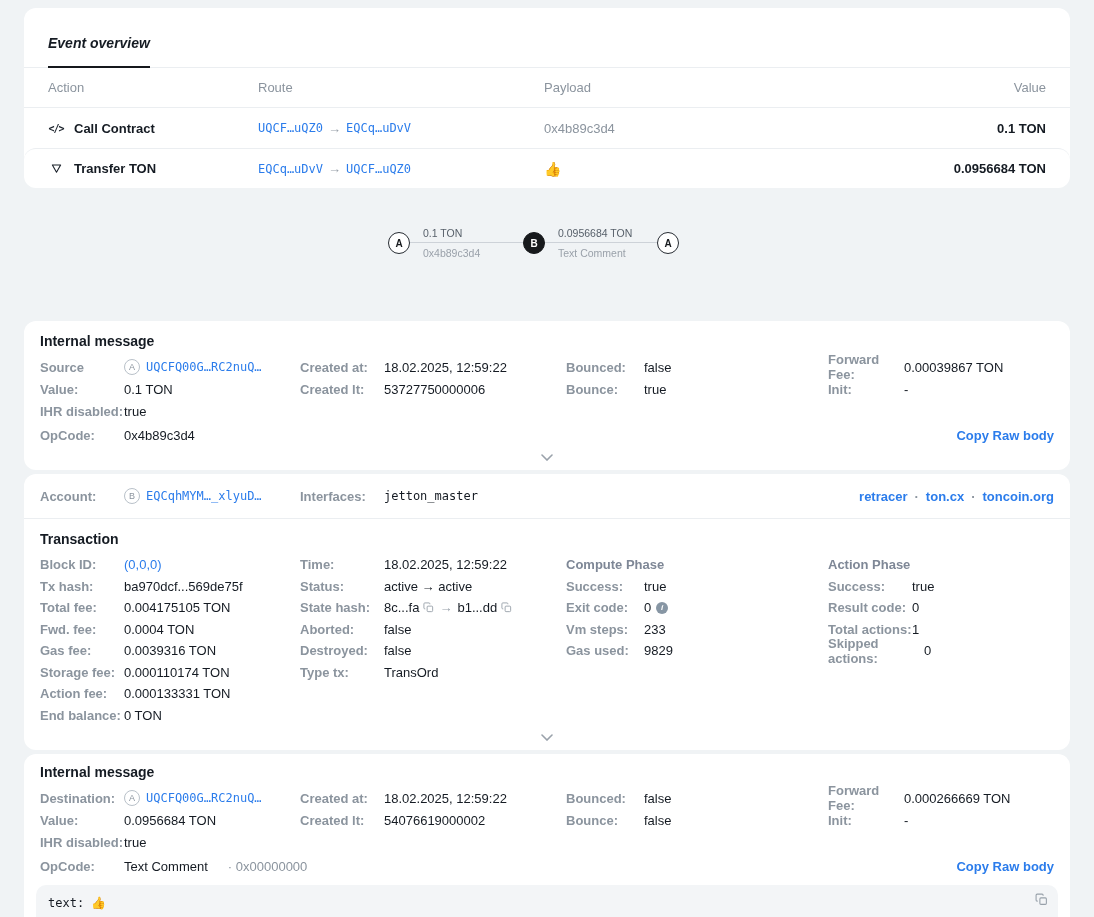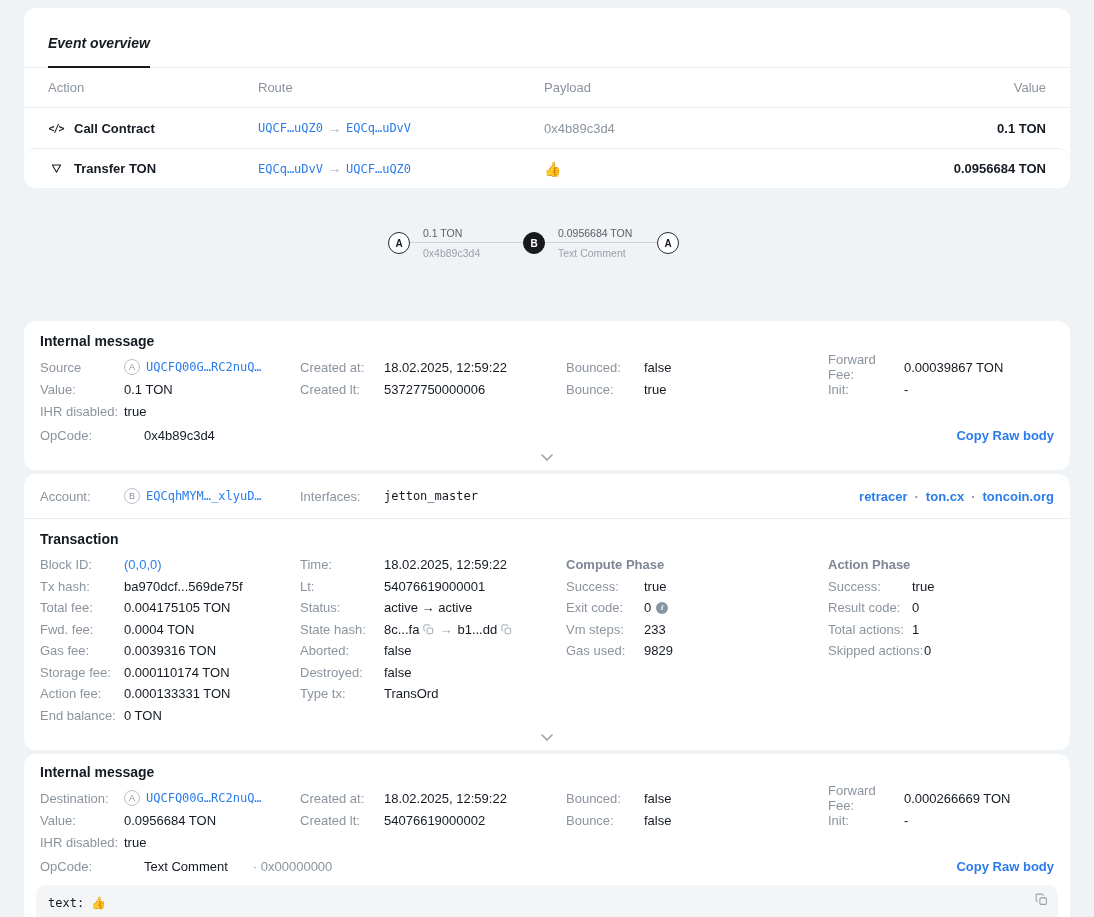--- a/index.html
+++ b/index.html
@@ -12,21 +12,21 @@
   *{box-sizing:border-box;}
   body{
     margin:0; width:1094px; height:917px; overflow:hidden; position:relative;
     background:var(--page); color:var(--text);
     font-family:"Liberation Sans", sans-serif; font-size:13px;
   }
   .card{background:#fff; border-radius:12px; margin:0 24px;}
   a{text-decoration:none;}
   .link{color:var(--link); cursor:pointer;}
   .mono{font-family:"DejaVu Sans Mono", monospace; font-size:12px;}
-  .lbl{color:var(--label); flex-shrink:0;}
+  .lbl{color:var(--label); flex-shrink:0;font-weight:bold;}
   .val{color:var(--text);}
   .gray{color:var(--label);}
   .arrow{color:#9aa2ab; padding:0 5px;}
 
   
   #card-event{margin-top:8px;}
   .tabs{display:flex; padding:0 24px; border-bottom:1px solid var(--divider); height:60px;}
   .tab{align-self:flex-end; padding-bottom:15px; margin-bottom:-1px; border-bottom:2px solid #15181c;
        font-size:14px; font-weight:700; cursor:pointer;font-style:italic;}
   .tgrid{display:grid; grid-template-columns:210px 286px 1fr 170px; align-items:center; padding:0 24px;}
@@ -53,21 +53,21 @@
   .gedge.e1{width:113px;} .gedge.e2{width:112px;}
 
   
   .msg-card{margin-top:56px; padding:12px 16px 2px;}
   #card-msg-out{margin-top:4px; padding:10px 16px 12px;}
   .card-title{font-size:14px; font-weight:700; margin-bottom:7px;}
   .cols{display:flex;}
   .col1{width:260px;} .col2{width:266px;} .col3{width:262px;} .col4{flex:1;}
   .kv{display:flex; align-items:center; height:22px;}
   .col1 .lbl{width:84px;} .col2 .lbl{width:84px;} .col3 .lbl{width:78px;} .col4 .lbl{width:76px;}
-  .kv.op{margin-top:2px;gap:20px;}
+  .kv.op{margin-top:2px;}
   .addr-wrap{display:inline-flex; align-items:center; gap:6px;}
   .badge{width:16px; height:16px; border:1px solid #b9c1c9; border-radius:50%; color:#8b949e;
          display:inline-flex; align-items:center; justify-content:center; font-size:9px; flex-shrink:0;}
   .copy-raw-row{display:flex; justify-content:flex-end; align-items:center; height:22px;}
   .copy-raw-row .link{font-weight:600;}
   .collapse{display:flex; justify-content:center; align-items:center; height:22px; cursor:pointer;}
 
   
   #card-account{margin-top:4px; padding:8px 16px 2px;}
   .account-row{display:flex; align-items:center; height:28px;}
@@ -272,24 +272,20 @@
       <div class="kv txkv">
         <span class="lbl">End balance:</span>
         <span class="val">0 TON</span>
       </div>
     </div>
 
     <div class="col2">
       <div class="kv txkv">
         <span class="lbl">Time:</span>
         <span class="val">18.02.2025, 12:59:22</span>
-      </div>
-      <div class="kv txkv">
-        <span class="lbl">Lt:</span>
-        <span class="val">54076619000001</span>
       </div>
       <div class="kv txkv">
         <span class="lbl">Status:</span>
         <span class="val">active → active</span>
       </div>
       <div class="kv txkv">
         <span class="lbl">State hash:</span>
         <span class="val">8c...fa</span>
         <span class="copy-icon">
           <svg width="11" height="11" viewBox="0 0 24 24" fill="none" stroke="#98a1aa" stroke-width="2">
@@ -383,21 +379,21 @@
         <span class="lbl">Value:</span>
         <span class="val">0.0956684 TON</span>
       </div>
       <div class="kv">
         <span class="lbl">IHR disabled:</span>
         <span class="val">true</span>
       </div>
       <div class="kv op" style="width:260px">
         <span class="lbl">OpCode:</span>
         <span class="val" style="white-space:nowrap">Text Comment</span>
-        <span class="gray" style="margin-left:5px; white-space:nowrap">· 0x00000000</span>
+        <span class="gray" style="margin-left:20px; white-space:nowrap">· 0x00000000</span>
       </div>
     </div>
     <div class="col2">
       <div class="kv">
         <span class="lbl">Created at:</span>
         <span class="val">18.02.2025, 12:59:22</span>
       </div>
       <div class="kv">
         <span class="lbl">Created lt:</span>
         <span class="val">54076619000002</span>

